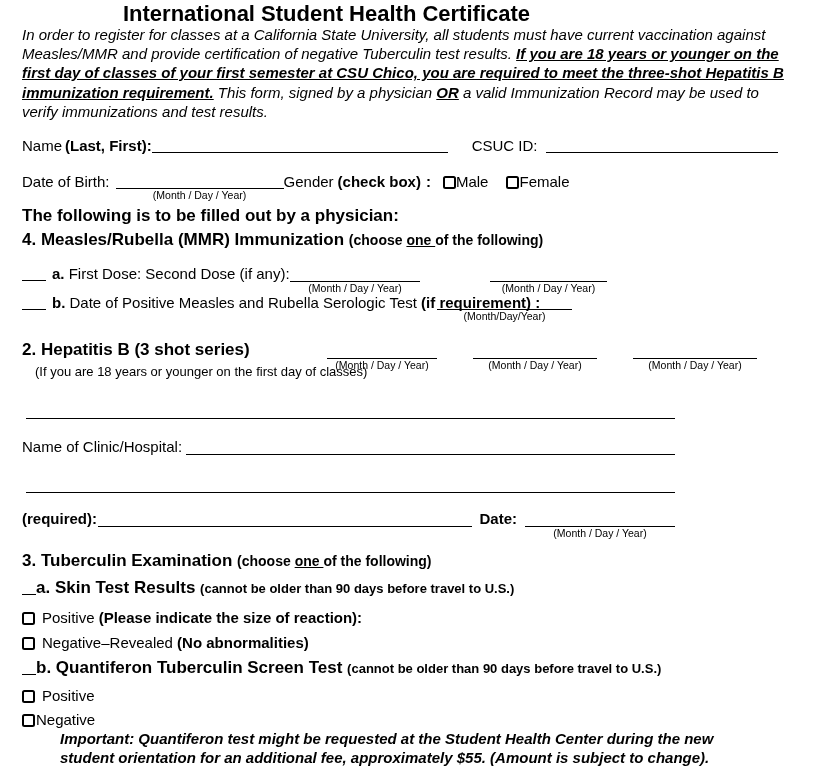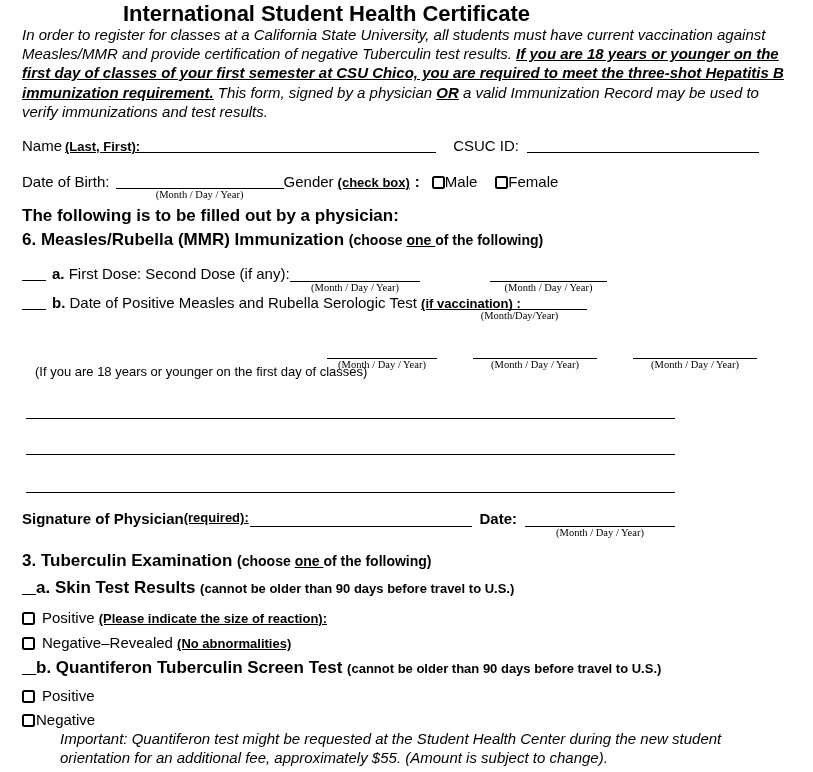--- a/index.html
+++ b/index.html
@@ -7,101 +7,102 @@
        font-family:"Liberation Sans",sans-serif;color:#000;}
   .row{position:absolute;left:0;width:653px;white-space:nowrap;}
   .pl{padding-left:22px;}
   .title{top:1px;text-align:center;font-size:22px;font-weight:bold;}
   .intro{top:25px;left:22px;width:772px;white-space:normal;
          font-style:italic;font-size:15px;line-height:19.2px;}
   .bu{font-weight:bold;text-decoration:underline;}
   .t15{font-size:15px;}
   .b15{font-size:15px;font-weight:bold;}
   .h17{font-size:17px;font-weight:bold;}
-  .small-b{font-size:13px;font-weight:bold;text-decoration:underline;}
+  .small-b{font-size:15px;font-weight:bold;}
   .note-b{font-size:14px;font-weight:bold;}
   .note-r{font-size:13px;}
   .one-u{text-decoration:underline;}
   .ln{display:inline-block;border-bottom:1.5px solid #000;height:14px;vertical-align:-2px;}
   .dl{position:relative;display:inline-block;border-bottom:1.5px solid #000;height:14px;vertical-align:-2px;}
   .dl .fmt, .abs-dl .fmt{position:absolute;top:100%;left:50%;transform:translateX(-50%);
-       font-size:10.5px;font-weight:normal;font-style:normal;margin-top:1px;white-space:nowrap;font-family:Liberation Serif, serif;}
+       font-size:10.5px;font-weight:normal;font-style:normal;margin-top:1px;white-space:nowrap;}
   .abs-dl{position:absolute;border-bottom:1.5px solid #000;height:16px;top:0;}
   .cb{display:inline-block;width:9px;height:9px;border:2px solid #000;border-radius:2.5px;
       vertical-align:-2px;}
   .flexrow{display:flex;align-items:flex-start;padding-left:22px;margin-right:35px;}
   .fill{flex:1;border-bottom:1.5px solid #000;height:16px;margin-left:4px;}
   .footer-note{top:729px;left:60px;width:690px;white-space:normal;
-       font-weight:normal;font-style:italic;font-size:15px;line-height:19px;}
+       font-weight:bold;font-style:italic;font-size:15px;line-height:19px;}
 </style>
 </head>
 <body>
 
 <div class="row title">International Student Health Certificate</div>
 
 <div class="row intro"><span>In order to register for classes at a California State University, all students must have current vaccination against Measles/MMR and provide certification of negative Tuberculin test results. </span><span class="bu">If you are 18 years or younger on the first day of classes of your first semester at CSU Chico, you are required to meet the three-shot Hepatitis B immunization requirement.</span><span> This form, signed by a physician </span><span class="bu">OR</span><span> a valid Immunization Record may be used to verify immunizations and test results.</span></div>
 
 <div class="row pl" style="top:137px;">
-  <span class="t15">Name</span><span class="small-b" style="margin-left:3px;">(Last, First):</span><span class="ln" style="width:296px;"></span><span class="t15" style="margin-left:17px;text-align:right;">CSUC ID:</span><span class="ln" style="width:232px;margin-left:8px;"></span>
+  <span class="t15">Name</span><span class="small-b" style="margin-left:3px;">(Last, First):</span><span class="ln" style="width:296px;"></span><span class="t15" style="margin-left:24px;text-align:right;">CSUC ID:</span><span class="ln" style="width:232px;margin-left:8px;"></span>
 </div>
 
 <div class="row pl" style="top:173px;">
   <span class="t15">Date of Birth:</span><span class="dl" style="width:168px;margin-left:6px;"><span class="fmt">(Month / Day / Year)</span></span><span class="t15">Gender</span><span class="small-b" style="margin-left:4px;">(check box)</span><span class="b15" style="margin-left:5px;">:</span><span class="cb" style="margin-left:12px;"></span><span class="t15">Male</span><span class="cb" style="margin-left:18px;"></span><span class="t15">Female</span>
 </div>
 
 <div class="row pl h17" style="top:206px;">The following is to be filled out by a physician:</div>
 
 <div class="row pl" style="top:230px;">
-  <span class="h17">6. Measles/Rubella (MMR) Immunization </span><span class="note-b"><span>(choose </span><span class="one-u">one </span><span>of the following)</span></span>
+  <span class="h17">4. Measles/Rubella (MMR) Immunization </span><span class="note-b"><span>(choose </span><span class="one-u">one </span><span>of the following)</span></span>
 </div>
 
 <div class="row pl" style="top:265px;">
   <span class="ln" style="width:24px;"></span><span class="b15" style="margin-left:6px;">a.</span><span class="t15"> First Dose: Second Dose (if any):</span>
   <span class="abs-dl" style="left:290px;width:130px;">
       <span class="fmt">(Month / Day / Year)</span>
     </span>
   <span class="abs-dl" style="left:490px;width:117px;">
       <span class="fmt">(Month / Day / Year)</span>
     </span>
 </div>
 
 <div class="row pl" style="top:294px;">
-  <span class="ln" style="width:24px;"></span><span class="b15" style="margin-left:6px;">b.</span><span class="t15"> Date of Positive Measles and Rubella Serologic Test </span><span class="small-b">(if vaccination) :</span>
-  <span class="abs-dl" style="left:452px;width:135px;height:15px;">
+  <span class="ln" style="width:24px;"></span><span class="b15" style="margin-left:6px;">b.</span><span class="t15"> Date of Positive Measles and Rubella Serologic Test </span><span class="small-b">(if requirement) :</span>
+  <span class="abs-dl" style="left:437px;width:135px;height:15px;">
       <span class="fmt">(Month/Day/Year)</span>
     </span>
 </div>
 
 <div class="row pl" style="top:340px;">
+  <span class="h17">2. Hepatitis B (3 shot series)</span>
   <span class="abs-dl" style="left:327px;width:110px;height:18px;">
       <span class="fmt">(Month / Day / Year)</span>
     </span>
   <span class="abs-dl" style="left:473px;width:124px;height:18px;">
       <span class="fmt">(Month / Day / Year)</span>
     </span>
   <span class="abs-dl" style="left:633px;width:124px;height:18px;">
       <span class="fmt">(Month / Day / Year)</span>
     </span>
 </div>
 <div class="row note-r" style="top:364px;left:35px;">(If you are 18 years or younger on the first day of classes)</div>
 
 <div class="row flexrow" style="top:402px;">
     <span class="fill"></span>
 </div>
 
 <div class="row flexrow" style="top:438px;">
+  <span class="t15">Name of Clinic/Hospital: </span>
     <span class="fill"></span>
 </div>
 
 <div class="row flexrow" style="top:476px;">
     <span class="fill"></span>
 </div>
 
 <div class="row flexrow" style="top:510px;margin-right:28px;">
-  <span class="b15">Signature of Physician </span>
     <span class="small-b">(required):</span>
     <span class="fill" style="margin-left:1px;"></span>
     <span class="b15" style="margin-left:7px;">Date: </span>
     <span class="dl" style="width:150px;margin-left:8px;height:16px;vertical-align:0;">
       <span class="fmt">(Month / Day / Year)</span>
     </span>
 </div>
 
 <div class="row pl" style="top:551px;">
   <span class="h17">3. Tuberculin Examination </span><span class="note-b"><span>(choose </span><span class="one-u">one </span><span>of the following)</span></span>

